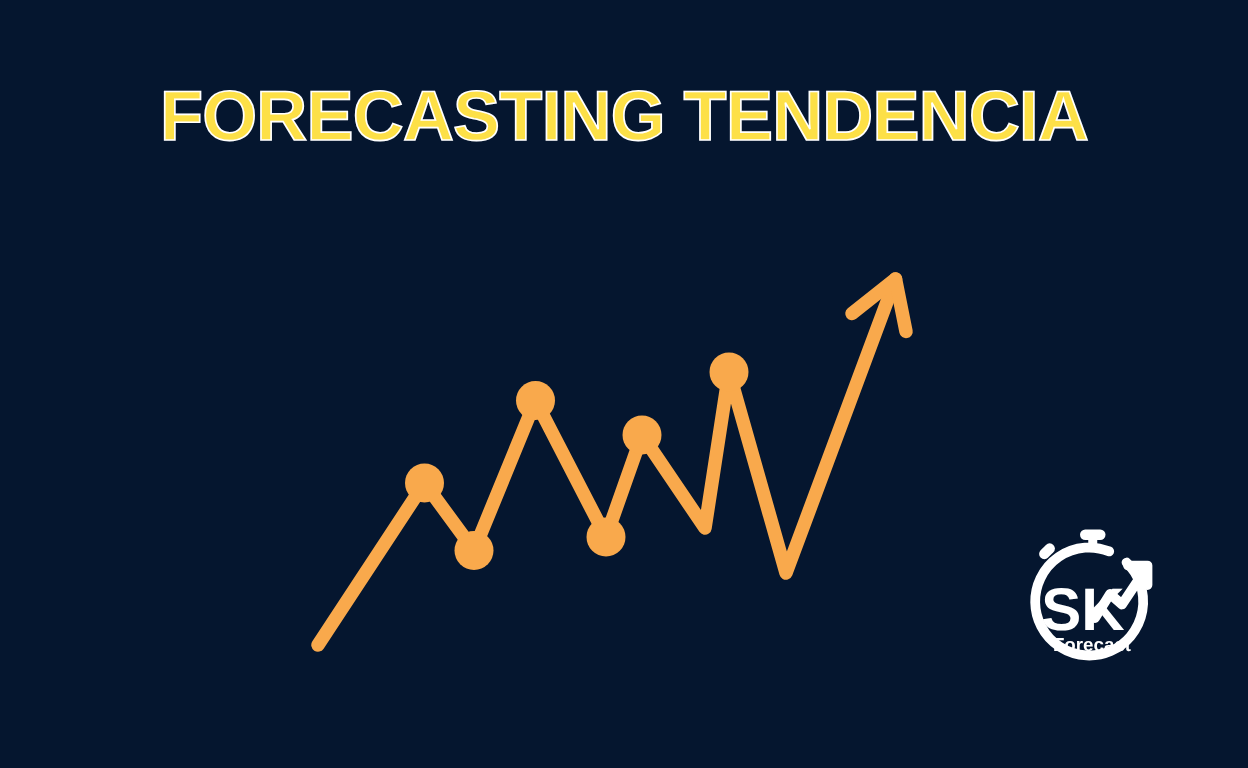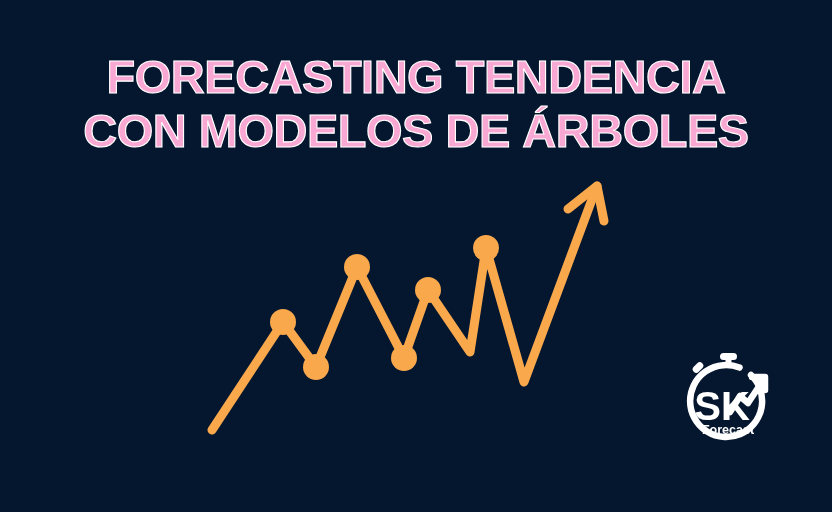--- a/index.html
+++ b/index.html
@@ -20,21 +20,21 @@
   #title-block {
     position: absolute;
     left: 0;
     top: 50px;
     width: 832px;
     text-align: center;
     user-select: none;
   }
   .title-line {
     display: block;
-    color: #f9a8d4;
+    color: #fde047;
     font-family: "Liberation Sans", sans-serif;
     font-weight: 700;
     font-size: 47px;
     line-height: 54px;
     letter-spacing: -0.5px;
     text-transform: uppercase;
     white-space: nowrap;
     -webkit-text-stroke: 1.1px #ffffff;
   }
 
@@ -56,21 +56,20 @@
     height: 104px;
   }
 </style>
 </head>
 <body style="background: rgb(5, 22, 47);">
 
 <div id="banner" style="background: rgb(5, 22, 47);">
 
   <div id="title-block">
     <span class="title-line">FORECASTING TENDENCIA</span>
-    <span class="title-line">CON MODELOS DE ÁRBOLES</span>
   </div>
 
   <svg id="chart-area" viewBox="0 0 832 512" xmlns="http://www.w3.org/2000/svg">
 
     <polyline id="chart-line" fill="none" stroke="#f9a94c" stroke-width="9" stroke-linecap="round" stroke-linejoin="round" points="212,430 283,322 316,367 357,267 404,358 428,290 470,352 486,248 524,382 597,186"></polyline>
 
     <polyline id="chart-arrowhead" fill="none" stroke="#f9a94c" stroke-width="9" stroke-linecap="round" stroke-linejoin="round" points="568,209 597,186 604,221"></polyline>
 
     <g id="chart-markers">
         <circle cx="283" cy="322" r="13" fill="#f9a94c"></circle>

